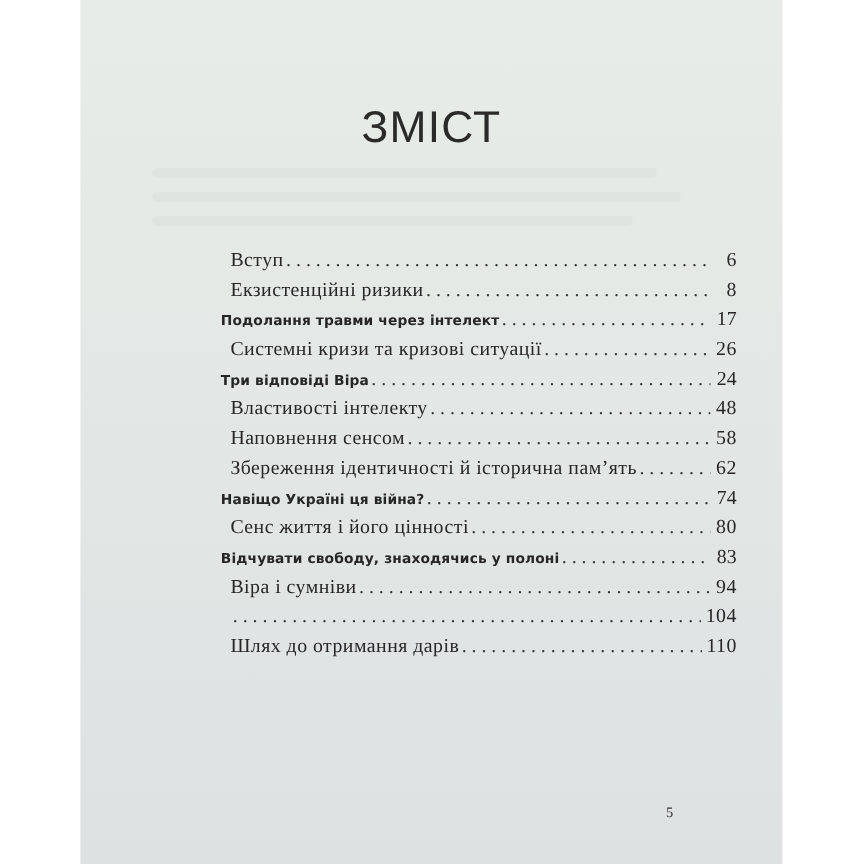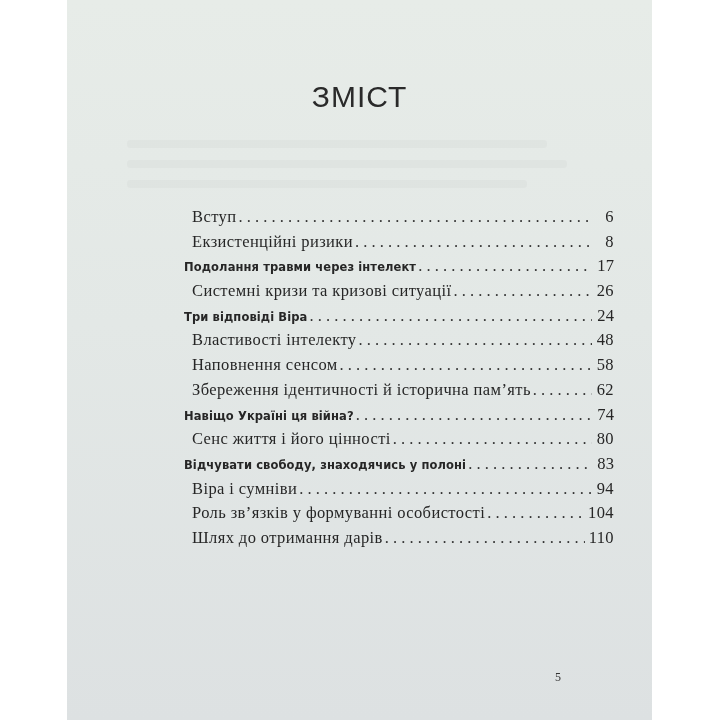--- a/index.html
+++ b/index.html
@@ -18,21 +18,21 @@
       height: 720px;
       background: linear-gradient(180deg, #e7ece8 0%, #e3e8e6 45%, #dde1e2 100%);
     }
     .title {
       position: absolute;
       left: 0;
       width: 100%;
       top: 60px;
       text-align: center;
       font-family: "Liberation Sans", sans-serif;
-      font-size: 30px;
+      font-size: 37px;
       letter-spacing: 1px;
       color: #2a2a2a;
       font-weight: normal;
     }
     .toc {
       position: absolute;
       left: 81px;
       top: 207px;
       width: 466px;
     }
@@ -164,21 +164,20 @@
       <span class="label">Відчувати свободу, знаходячись у полоні</span>
       <span class="dots"></span>
       <span class="page-num">83</span>
     </div>
     <div class="toc-row main">
       <span class="label">Віра і сумніви</span>
       <span class="dots"></span>
       <span class="page-num">94</span>
     </div>
     <div class="toc-row main">
-      <span class="label">Роль зв’язків у формуванні особистості</span>
       <span class="dots"></span>
       <span class="page-num">104</span>
     </div>
     <div class="toc-row main">
       <span class="label">Шлях до отримання дарів</span>
       <span class="dots"></span>
       <span class="page-num">110</span>
     </div>
   </div>
 

